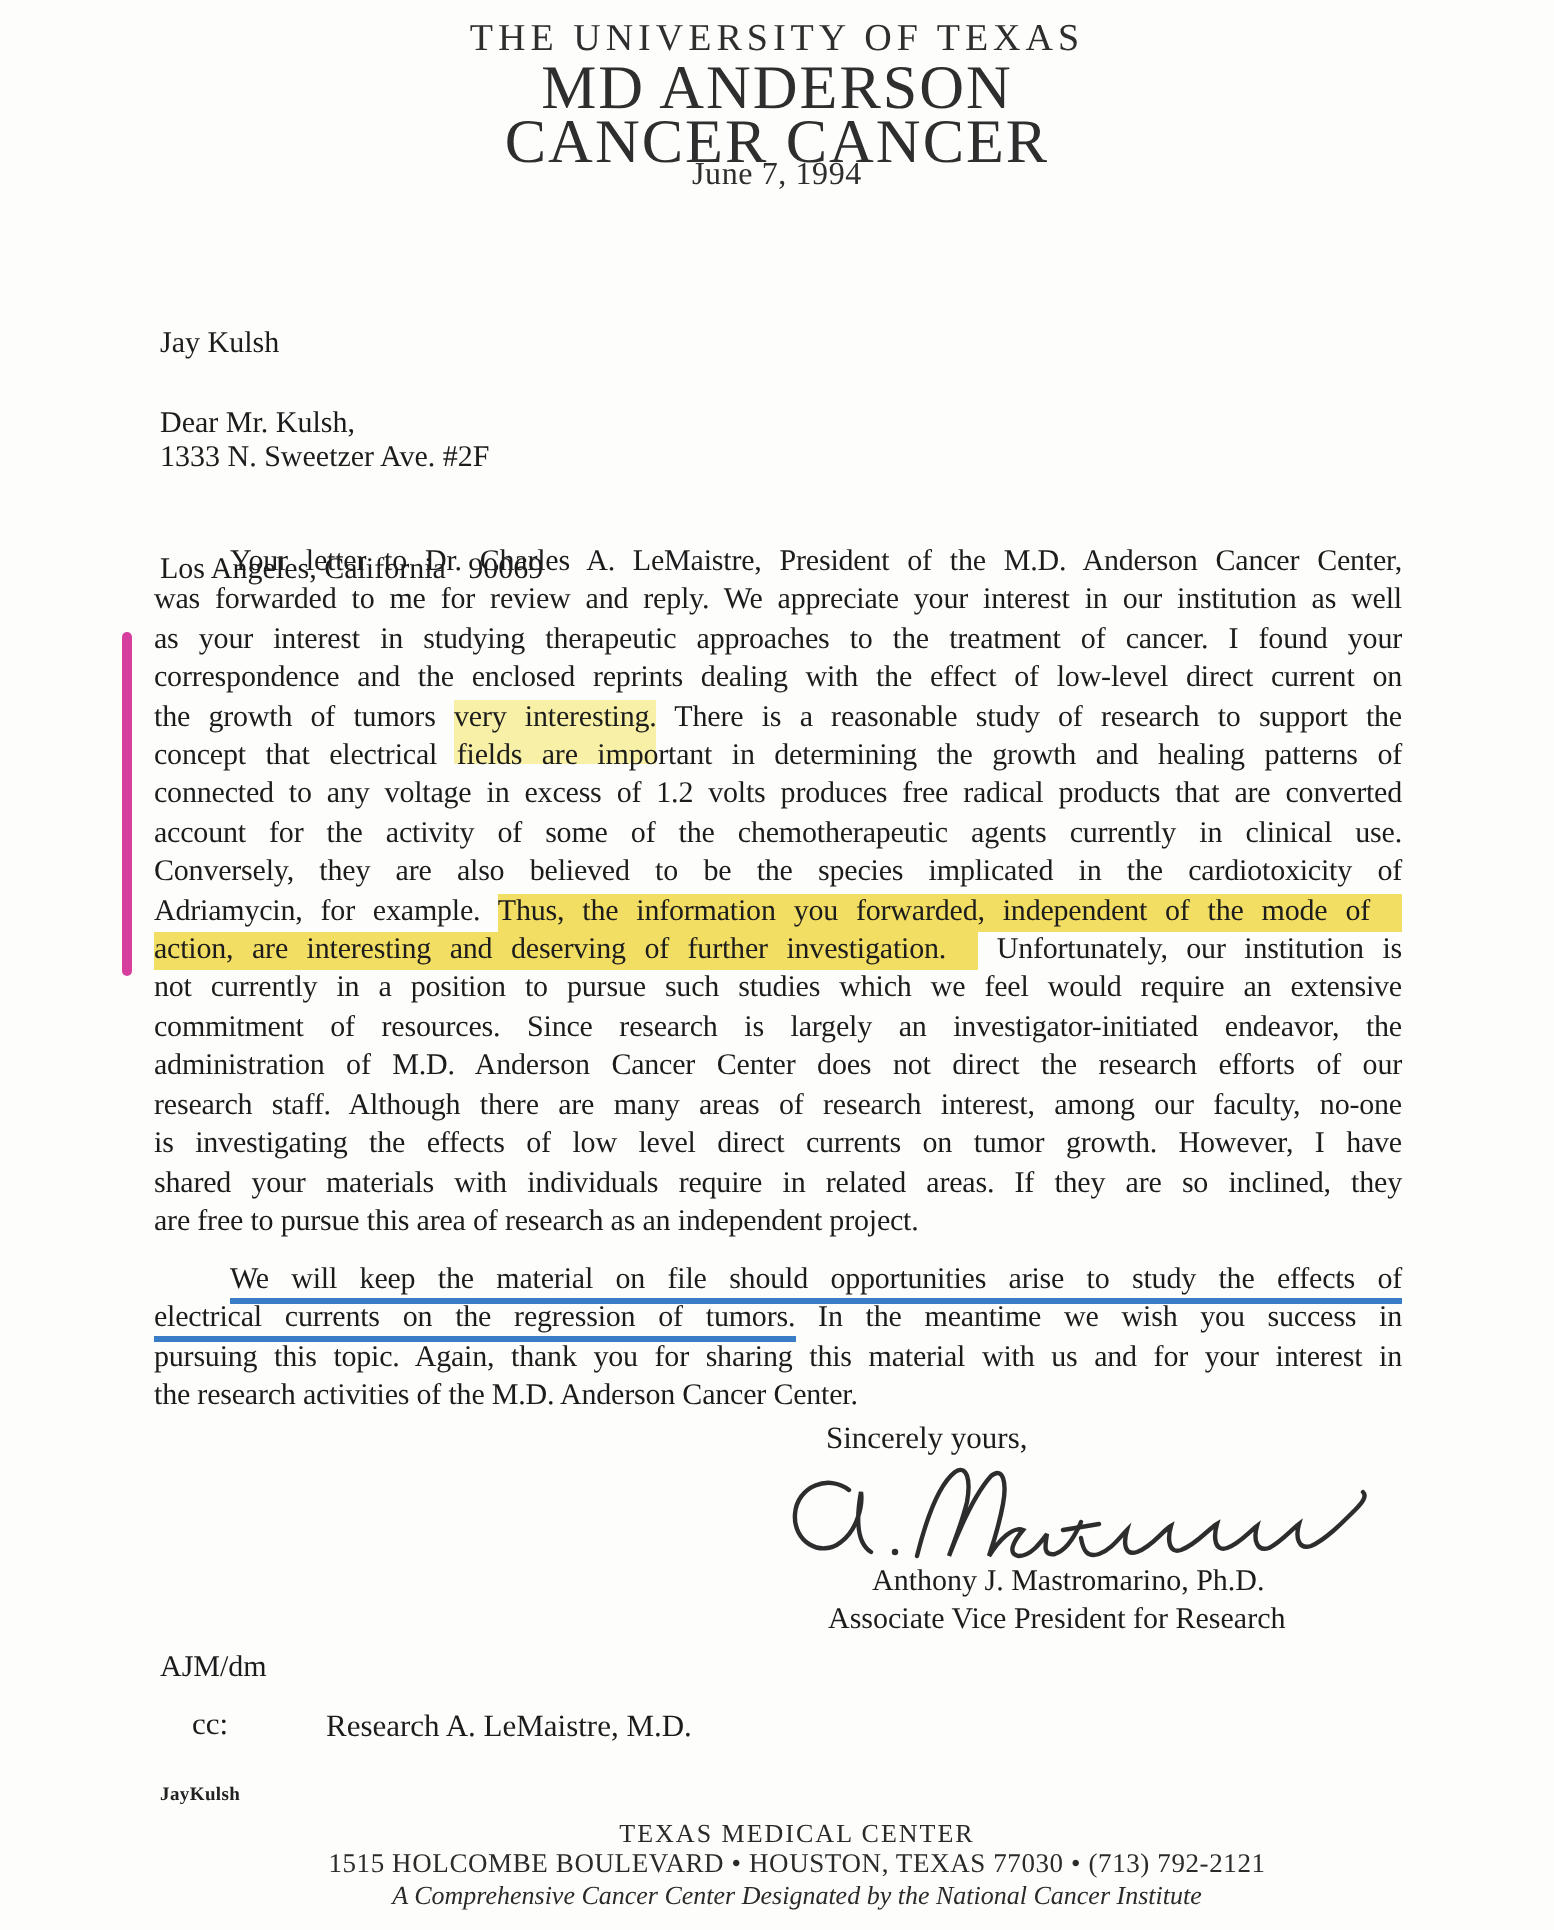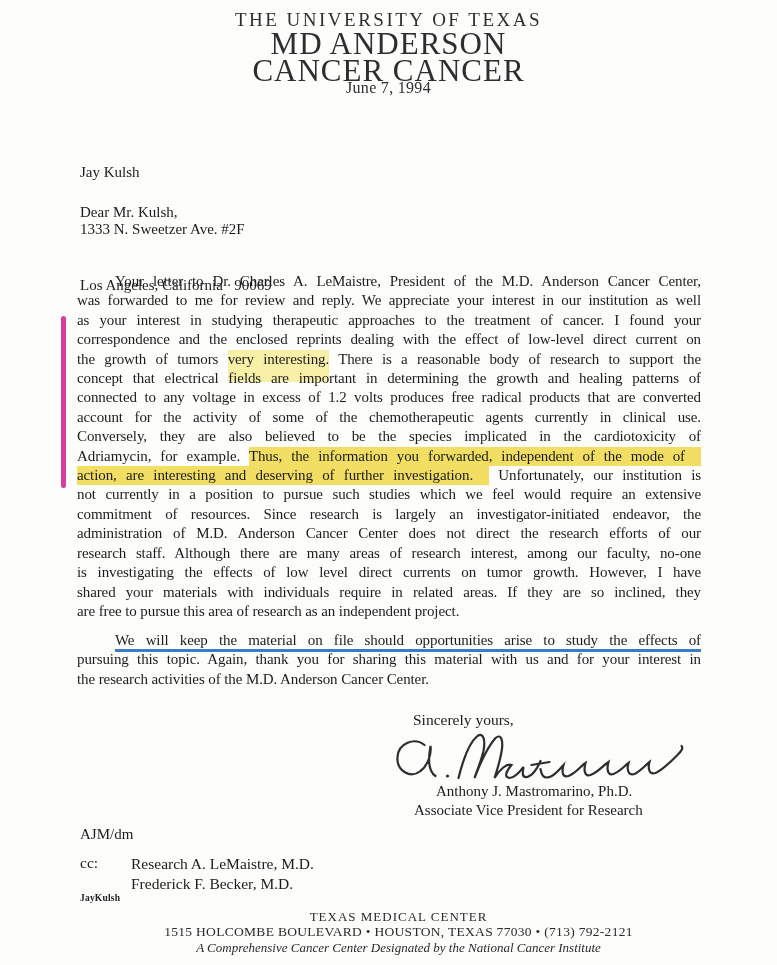--- a/index.html
+++ b/index.html
@@ -39,21 +39,21 @@
   }
 
   
   .valediction { left:413px; top:711px; font-size:15.5px; }
   .signature { left:388px; top:729px; }
   .signer-name  { left:436px; top:783px; font-size:15px; }
   .signer-title { left:414px; top:802px; font-size:15px; }
 
   
   .initials { left:80px; top:826px; font-size:15px; }
-  .cc-row { left:80px; top:854px; font-size:15.5px; display:flex; }
+  .cc-row { left:96px; top:854px; font-size:15.5px; display:flex;gap:16px; }
   .cc-label { width:51px; }
   .cc-names div { line-height:19.5px; }
   .stamp { left:80px; top:893px; font-size:9.5px; font-weight:700; letter-spacing:0.2px; color:#222; }
 
   
   .footer { left:10px; width:777px; text-align:center; color:#2a2a2a; }
   .footer-1 { top:909px; font-size:13px; letter-spacing:1px; }
   .footer-2 { top:924px; font-size:13.5px; letter-spacing:0.3px; }
   .footer-3 { top:940px; font-size:13px; font-style:italic; }
 </style>
@@ -75,38 +75,39 @@
 
   <div class="abs salutation">Dear Mr. Kulsh,</div>
 
   <div class="abs margin-line"></div>
 
   <div class="abs para para-1">
       <div class="tline indent"><span>Your letter to Dr. Charles A. LeMaistre, President of the M.D. Anderson Cancer Center,</span></div>
       <div class="tline"><span>was forwarded to me for review and reply.  We appreciate your interest in our institution as well</span></div>
       <div class="tline"><span>as your interest in studying therapeutic approaches to the treatment of cancer.  I found your</span></div>
       <div class="tline"><span>correspondence and the enclosed reprints dealing with the effect of low-level direct current on</span></div>
-      <div class="tline"><span>the growth of tumors </span><span class="m-hl1">very interesting.</span><span>  There is a reasonable body of research to support the</span></div>
+      <div class="tline"><span>the growth of tumors </span><span class="m-hl1">very interesting.</span><span>  There is a reasonable study of research to support the</span></div>
       <div class="tline"><span>concept that electrical fields are important in determining the growth and healing patterns of</span></div>
       <div class="tline"><span>connected to any voltage in excess of 1.2 volts produces free radical products that are converted</span></div>
       <div class="tline"><span>account for the activity of some of the chemotherapeutic agents currently in clinical use.</span></div>
       <div class="tline"><span>Conversely, they are also believed to be the species implicated in the cardiotoxicity of</span></div>
       <div class="tline"><span>Adriamycin, for example.  </span><span class="m-hl2">Thus, the information you forwarded, independent of the mode of</span></div>
       <div class="tline"><span class="m-hl2">action, are interesting and deserving of further investigation.</span><span>  Unfortunately, our institution is</span></div>
       <div class="tline"><span>not currently in a position to pursue such studies which we feel would require an extensive</span></div>
       <div class="tline"><span>commitment of resources.  Since research is largely an investigator-initiated endeavor, the</span></div>
       <div class="tline"><span>administration of M.D. Anderson Cancer Center does not direct the research efforts of our</span></div>
       <div class="tline"><span>research staff.  Although there are many areas of research interest, among our faculty, no-one</span></div>
       <div class="tline"><span>is investigating the effects of low level direct currents on tumor growth.  However, I have</span></div>
       <div class="tline"><span>shared your materials with individuals require in related areas.  If they are so inclined, they</span></div>
       <div class="tline last"><span>are free to pursue this area of research as an independent project.</span></div>
     </div>
 
   <div class="abs para para-2">
       <div class="tline indent"><span class="m-ul">We will keep the material on file should opportunities arise to study the effects of</span></div>
+      <div class="tline"><span class="m-ul">electrical currents on the regression of tumors.</span><span>  In the meantime we wish you success in</span></div>
       <div class="tline"><span>pursuing this topic.  Again, thank you for sharing this material with us and for your interest in</span></div>
       <div class="tline last"><span>the research activities of the M.D. Anderson Cancer Center.</span></div>
     </div>
 
   <div class="abs valediction">Sincerely yours,</div>
 
   <div class="abs signature">
     <svg width="305" height="60" viewBox="0 0 300 60">
       <g fill="none" stroke="#2d2d2d" stroke-width="2.2" stroke-linecap="round">
         <path d="M34 16 C 24 8, 8 14, 7 28 C 6 42, 20 50, 30 42 C 38 36, 41 24, 40 17 C 38 28, 37 42, 45 47"></path>
@@ -120,21 +121,20 @@
 
   <div class="abs signer-name">Anthony J. Mastromarino, Ph.D.</div>
   <div class="abs signer-title">Associate Vice President for Research</div>
 
   <div class="abs initials">AJM/dm</div>
 
   <div class="abs cc-row">
     <div class="cc-label">cc:</div>
     <div class="cc-names">
       <div>Research A. LeMaistre, M.D.</div>
-      <div>Frederick F. Becker, M.D.</div>
     </div>
   </div>
 
   <div class="abs stamp">JayKulsh</div>
 
   <div class="abs footer footer-1">TEXAS MEDICAL CENTER</div>
   <div class="abs footer footer-2">1515 HOLCOMBE BOULEVARD • HOUSTON, TEXAS 77030 • (713) 792-2121</div>
   <div class="abs footer footer-3">A Comprehensive Cancer Center Designated by the National Cancer Institute</div>
 
 </div>

